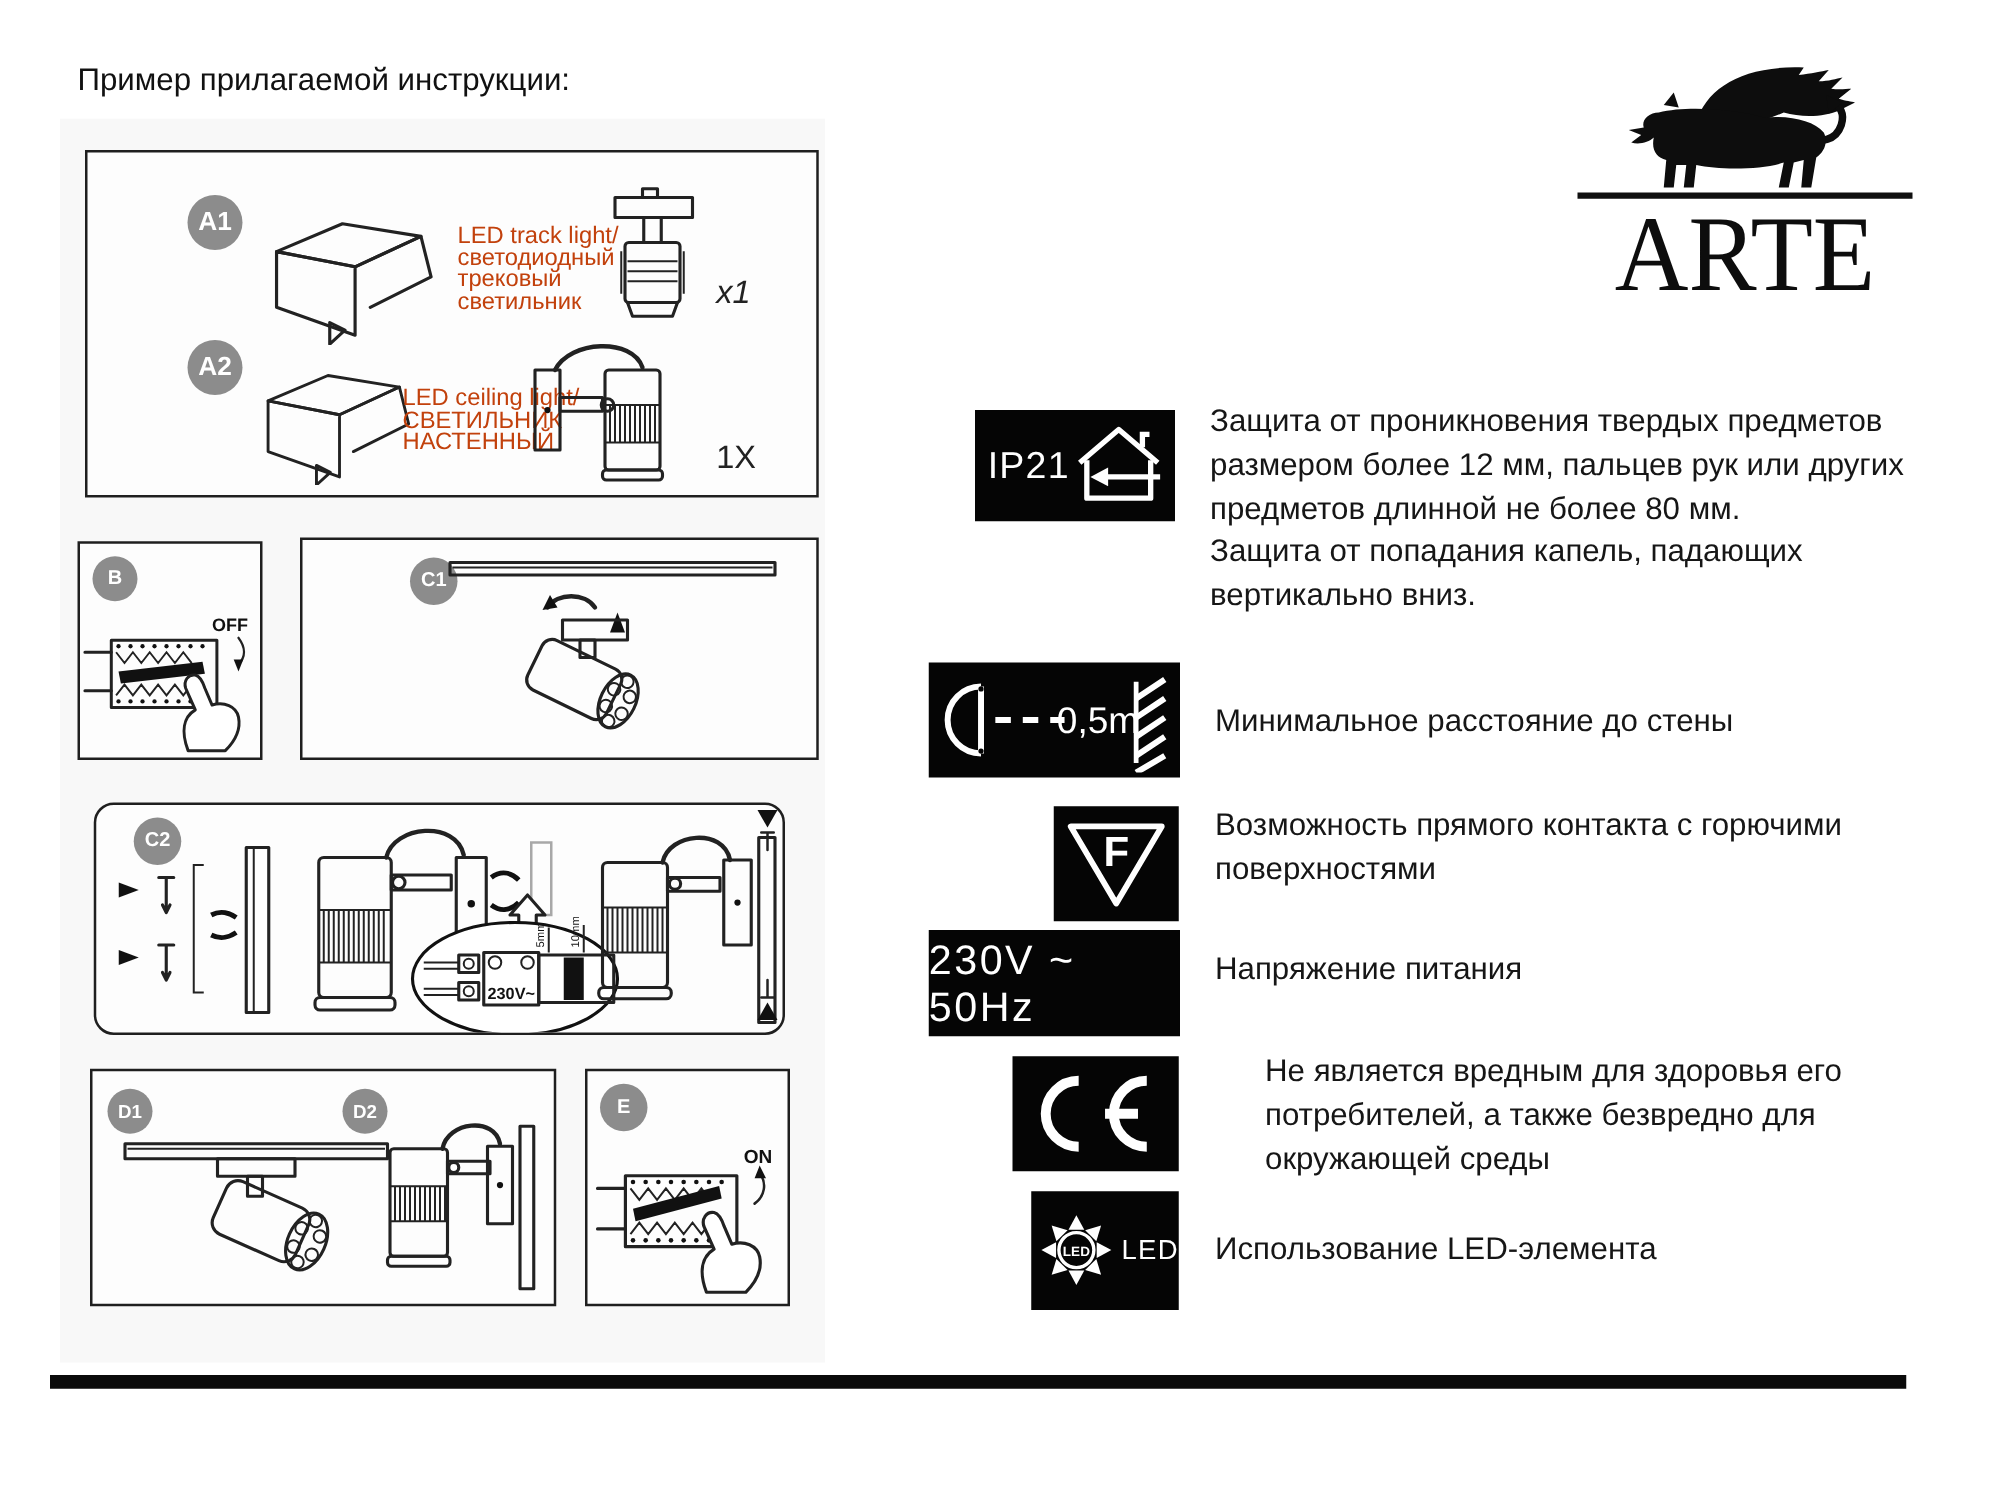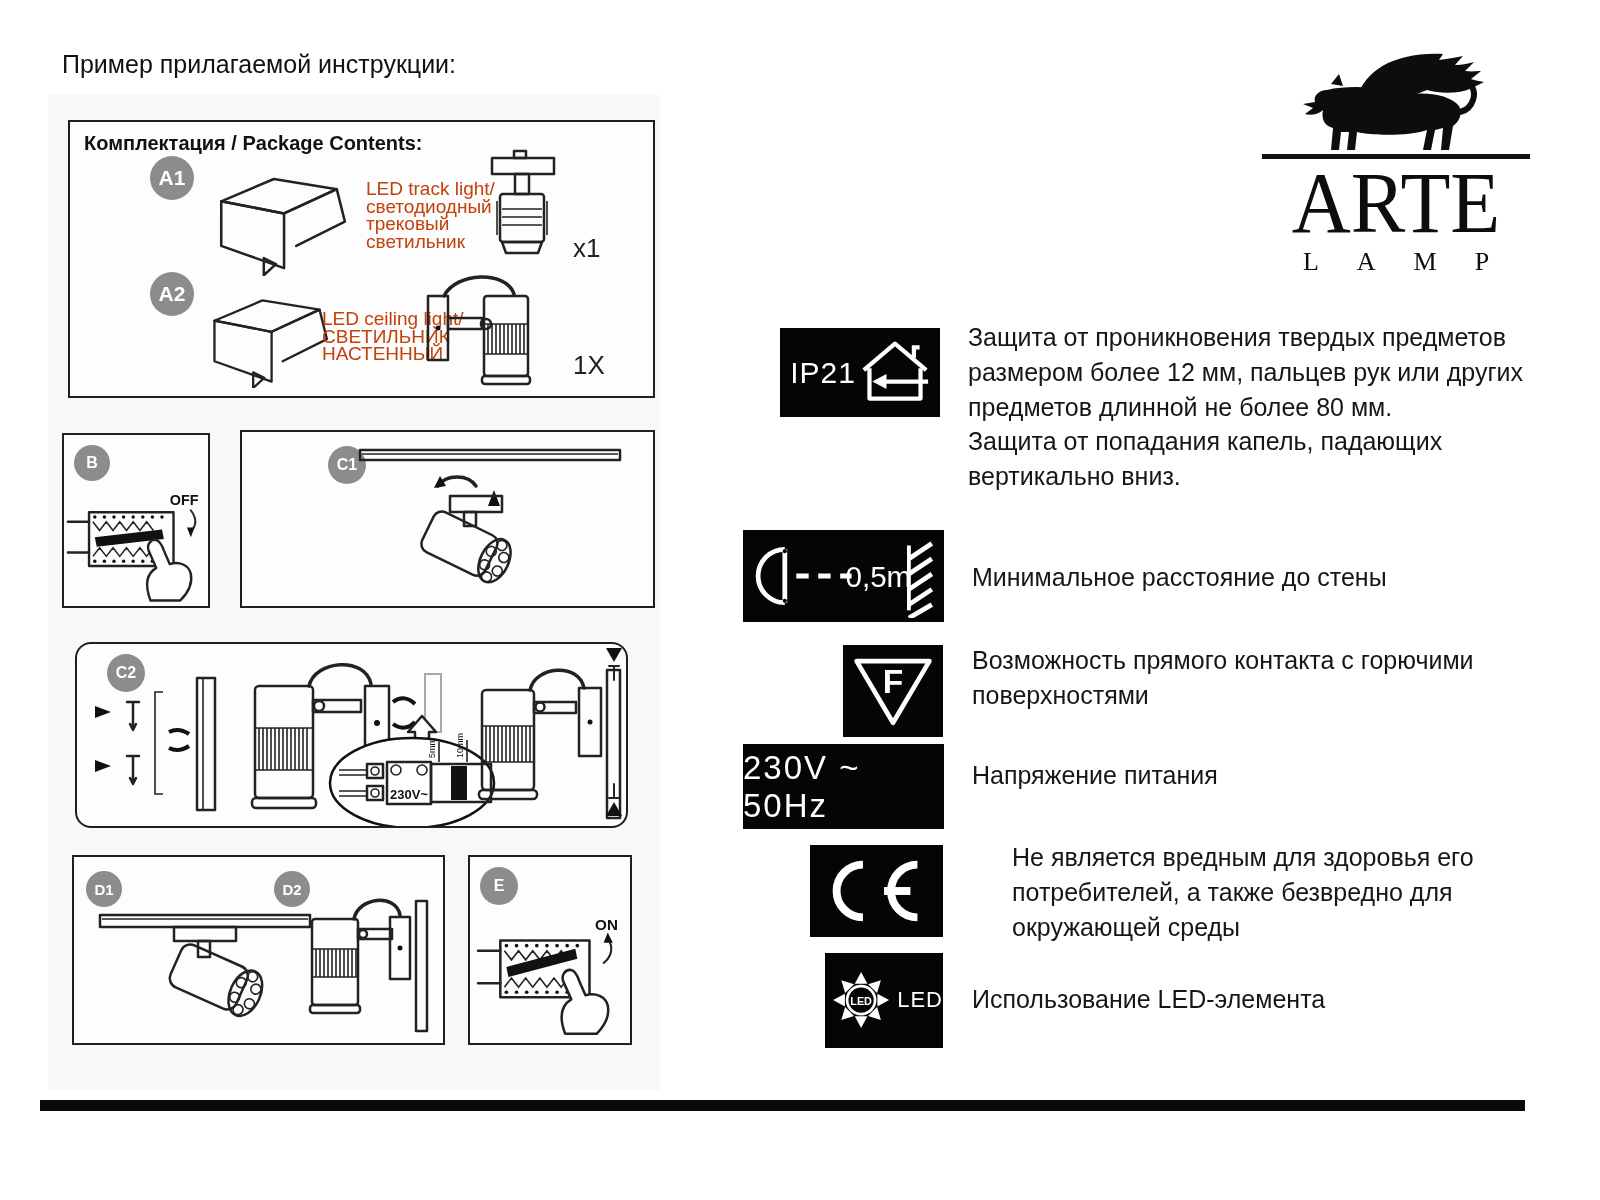--- a/index.html
+++ b/index.html
@@ -58,23 +58,20 @@
   .bottom-rule { position:absolute; left:40px; top:1100px; width:1485px; height:11px; background:#0a0a0a; }
 </style>
 </head>
 <body>
 
 <div class="page-title">Пример прилагаемой инструкции:</div>
 
 <div class="panel">
 
   <div class="ibox" style="left:20px; top:25px; width:587px; height:278px;">
-    <div class="pkg-header">
-      <span class="b1">Комплектация</span><span class="b2"> / Package Contents:</span>
-    </div>
 
     <div class="badge" style="left:80px; top:34px; width:44px; height:44px; font-size:21px;">A1</div>
 
     <svg class="abs" style="left:133px; top:36px;" width="152" height="118" viewBox="0 0 150 115">
       <path class="ln" d="M18,42 L70,20 L132,30 L80,54 Z"></path>
       <path class="ln" d="M18,42 L18,86 L80,108 L80,54 Z"></path>
       <path class="ln" d="M80,54 L132,30 L140,62 L92,86"></path>
       <path class="ln" d="M60,98 L60,115 L72,104 Z"></path>
     </svg>
 
@@ -85,21 +82,21 @@
 
     <svg class="abs" style="left:392px; top:26px;" width="120" height="112" viewBox="0 0 120 110">
       <rect class="ln" x="52" y="2" width="12" height="7"></rect>
       <rect class="ln" x="30" y="9" width="62" height="16"></rect>
       <rect class="ln" x="53" y="25" width="14" height="20"></rect>
       <rect class="ln" x="38" y="45" width="44" height="48" rx="3"></rect>
       <path class="lnthin" d="M35,52 V86 M85,52 V86 M40,60 H80 M40,68 H80 M40,76 H80"></path>
       <path class="ln" d="M40,93 L80,93 L76,104 L44,104 Z"></path>
     </svg>
 
-    <div class="qty" style="left:503px; top:111px;">x1</div>
+    <div class="qty" style="left:503px; top:96px;font-style:italic;">x1</div>
 
     <div class="badge" style="left:80px; top:150px; width:44px; height:44px; font-size:21px;">A2</div>
 
     <svg class="abs" style="left:126px; top:160px;" width="142" height="106" viewBox="0 0 150 115">
       <path class="ln" d="M18,42 L70,20 L132,30 L80,54 Z"></path>
       <path class="ln" d="M18,42 L18,86 L80,108 L80,54 Z"></path>
       <path class="ln" d="M80,54 L132,30 L140,62 L92,86"></path>
       <path class="ln" d="M60,98 L60,115 L72,104 Z"></path>
     </svg>
 
@@ -296,21 +293,20 @@
 <div class="logo-wrap">
   <svg width="210" height="108" viewBox="0 0 210 108" style="margin:0 auto; display:block;">
     <path fill="#0d0d0d" d="M66,52 C74,24 104,6 152,8 L148,14 C158,13 166,11 172,10 L164,19 C172,19 178,17 183,16 L174,25 C181,26 186,25 190,25 L180,33 C186,35 190,35 193,36 L181,42 C168,48 150,48 136,44 C118,52 96,56 80,56 Z"></path>
     <path fill="none" stroke="#0d0d0d" stroke-width="6" stroke-linecap="round" d="M150,62 C166,70 178,66 182,54 C185,45 181,38 174,36"></path>
     <polygon fill="#0d0d0d" points="170,30 183,36 172,45"></polygon>
     <path fill="#0d0d0d" d="M36,44 C28,44 22,50 24,56 L12,58 L22,62 L14,68 C20,70 28,68 32,64 C30,74 34,80 42,82 L40,104 L48,104 L50,86 L58,86 L56,104 L64,104 L66,86 C84,90 118,90 136,84 L132,104 L140,104 L144,84 L152,82 L150,104 L158,104 L162,80 C168,76 172,68 168,60 C160,50 140,46 120,48 C100,42 60,38 36,44 Z"></path>
     <polygon fill="#0d0d0d" points="40,38 48,28 52,40"></polygon>
   </svg>
   <div class="logo-rule"></div>
   <div class="logo-arte">ARTE</div>
-  <div class="logo-lamp">LAMP</div>
 </div>
 
 <div class="sym-icon" id="icon-ip21">
   <span class="ip21-label">IP21</span>
   <svg width="70" height="72" viewBox="0 0 74 74">
     <path d="M4,34 L37,6 L70,34" fill="none" stroke="#fff" stroke-width="4.5" stroke-linejoin="round"></path>
     <path d="M57,21 V10 H63" fill="none" stroke="#fff" stroke-width="4.5"></path>
     <path d="M10,32 V64 H64 V32" fill="none" stroke="#fff" stroke-width="4.5" stroke-linejoin="round"></path>
     <path d="M72,46 H26" stroke="#fff" stroke-width="4.5"></path>
     <polygon points="28,38 13,46 28,54" fill="#fff"></polygon>

